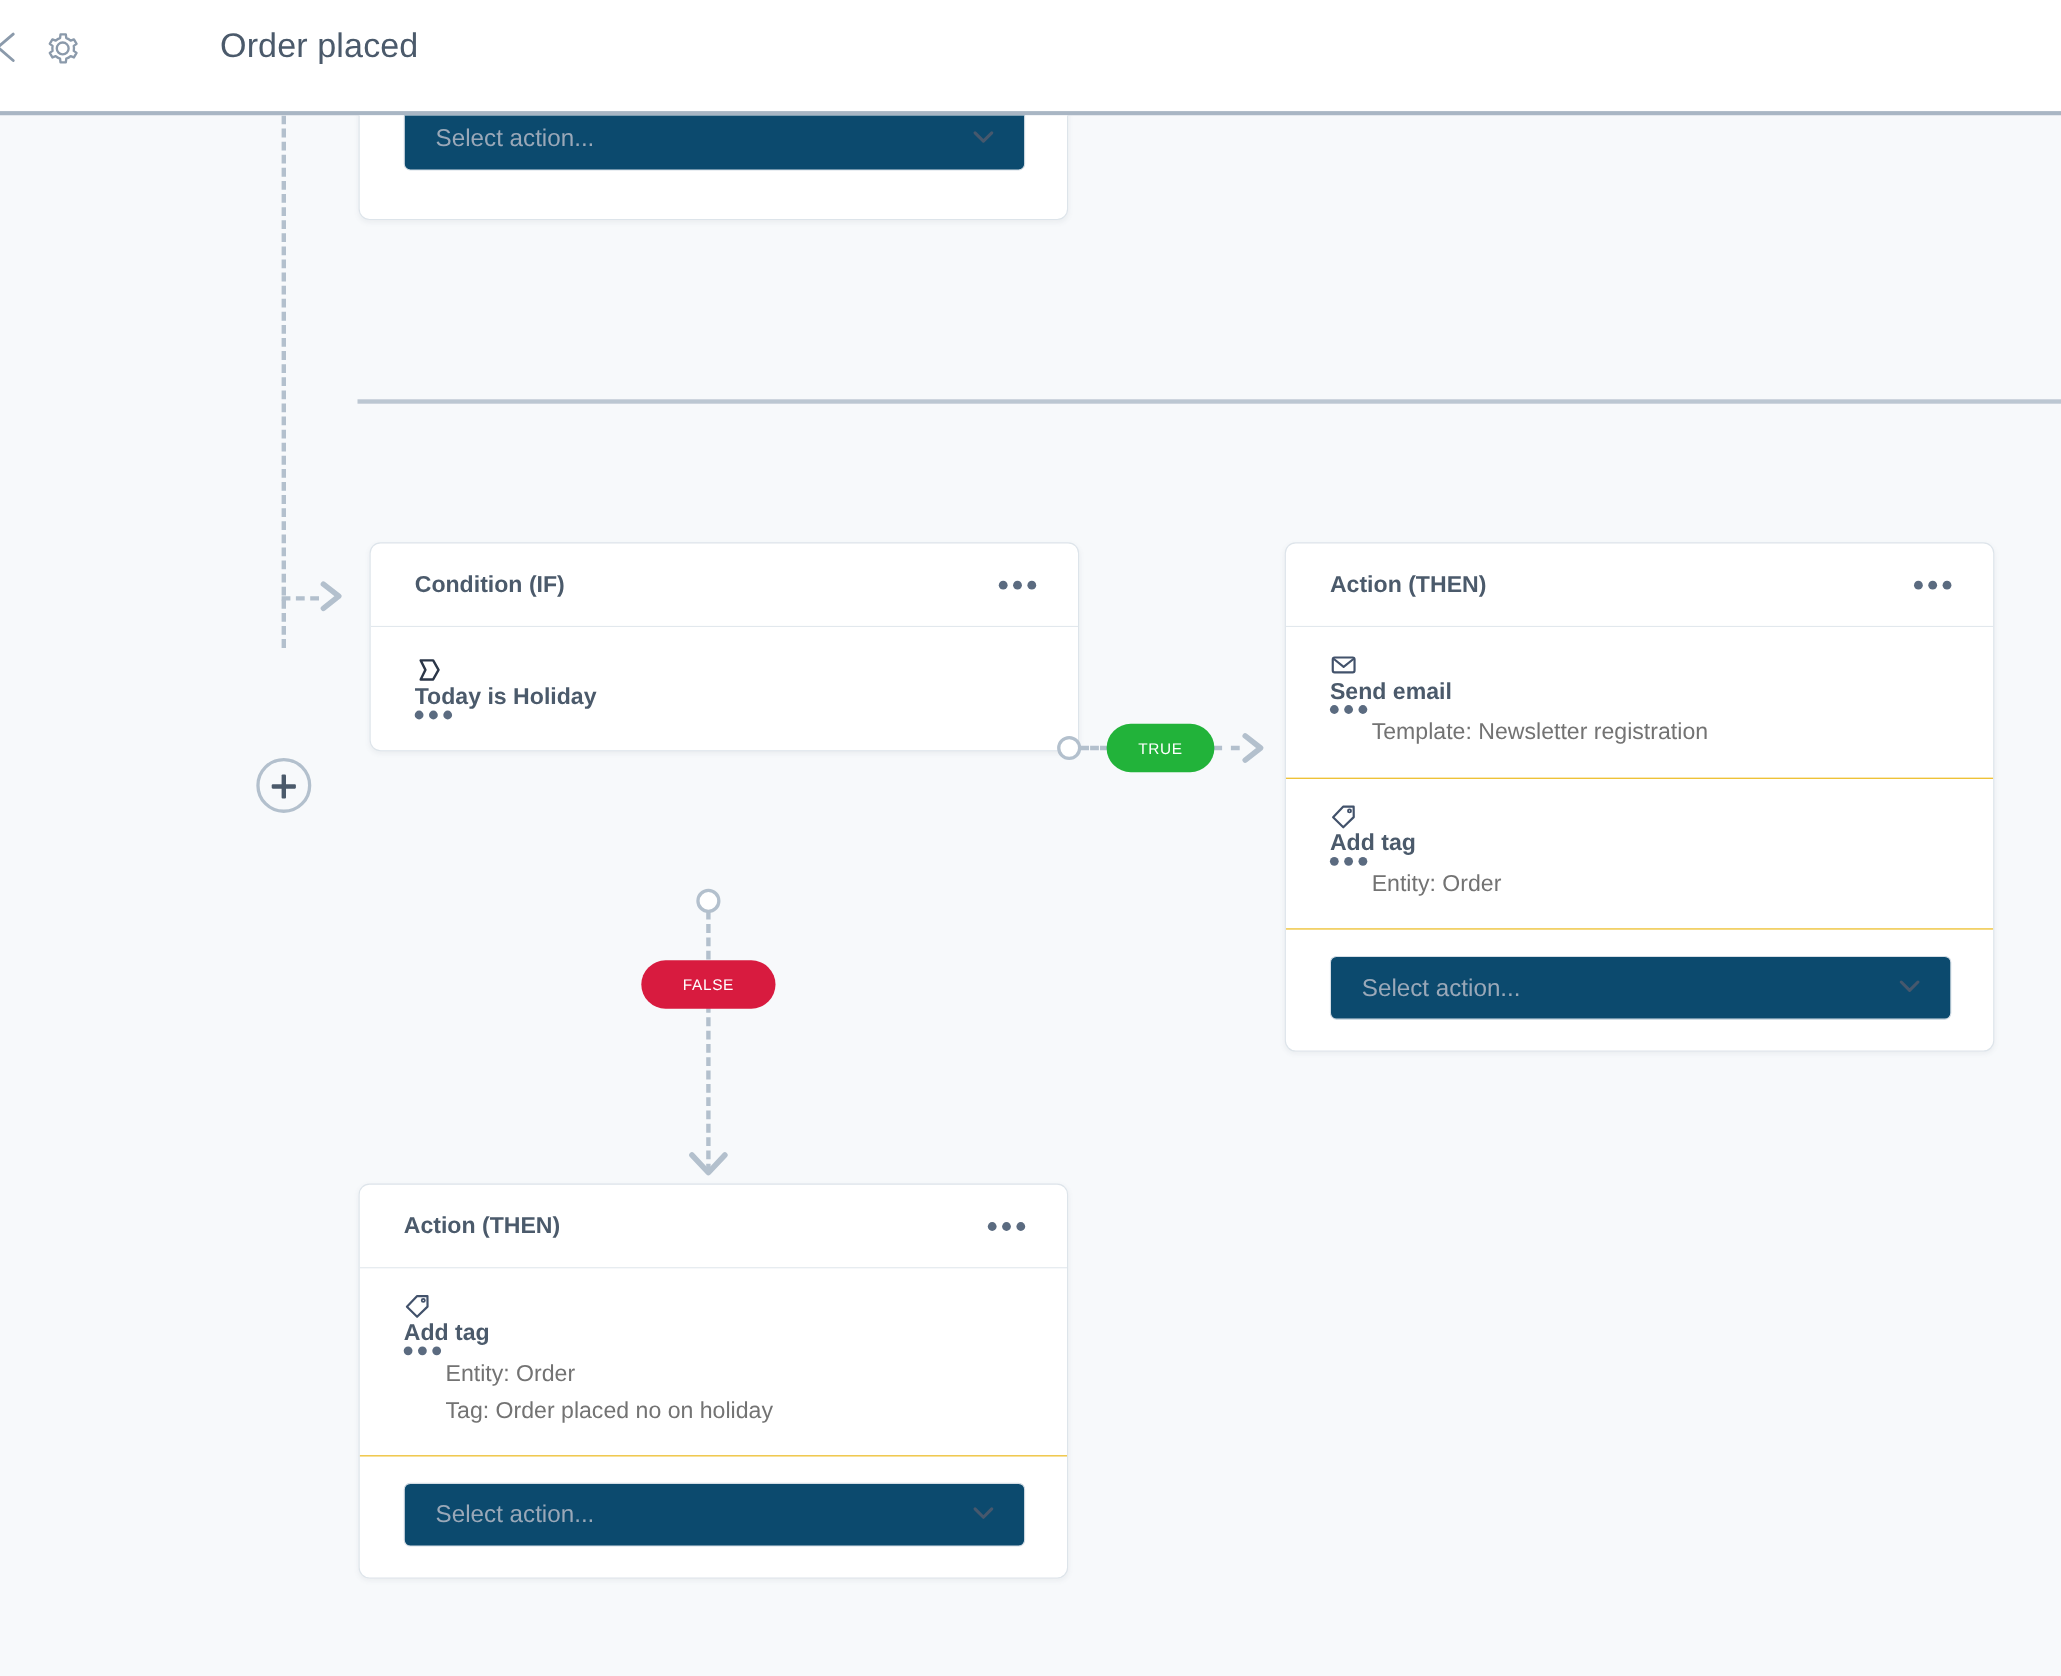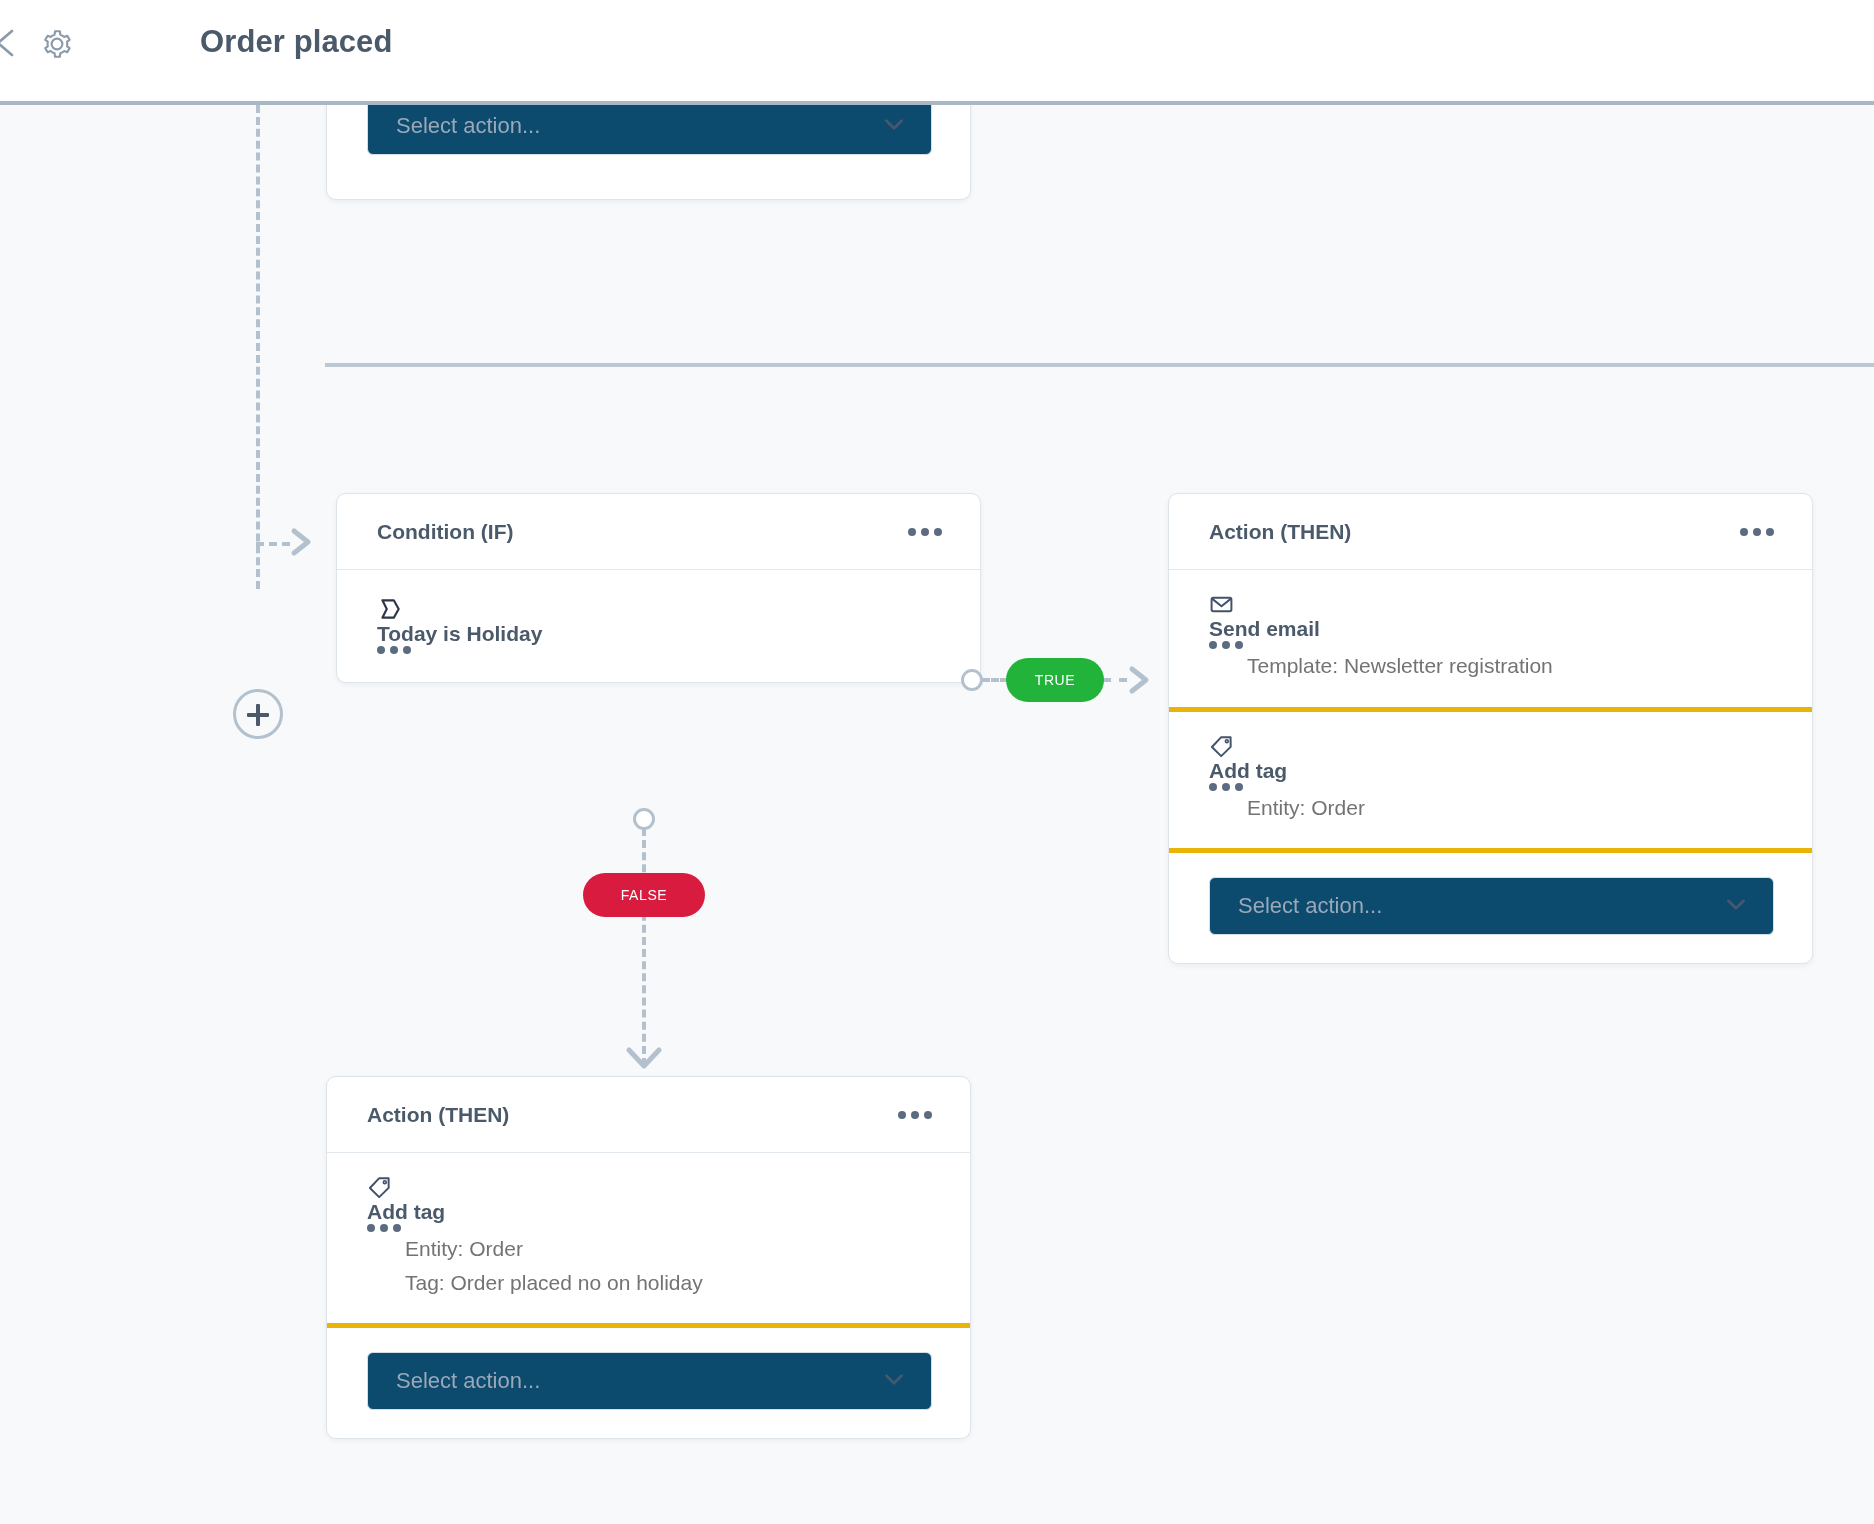--- a/index.html
+++ b/index.html
@@ -41,21 +41,21 @@
   #gear-icon {
     position: absolute;
     left: 40px; top: 27px;
     width: 34px; height: 34px;
     cursor: pointer;
   }
   #page-title {
     position: absolute;
     left: 200px; top: 24px;
     font-size: 31px;
-    font-weight: bold;
+    font-weight: normal;
     color: #4b5a6b;
     letter-spacing: 0.1px;
     white-space: nowrap;
   }
 
   
   #canvas {
     position: absolute;
     left: 0; top: 105px;
     width: 1874px;
@@ -162,21 +162,21 @@
   }
   .card-header .title {
     font-size: 21px;
     font-weight: bold;
     color: #4b5a6b;
     flex: 1;
     white-space: nowrap;
   }
   .card-block {
     padding: 22px 38px 24px 40px;
-    border-bottom: 5px solid #eab308;
+    border-bottom: 1px solid #eab308;
     box-sizing: border-box;
   }
   .card-block:last-child { border-bottom: none; }
   .block-row {
     display: flex;
     flex-direction: column;
   }
   .block-row .label {
     font-size: 21px;
     font-weight: bold;

